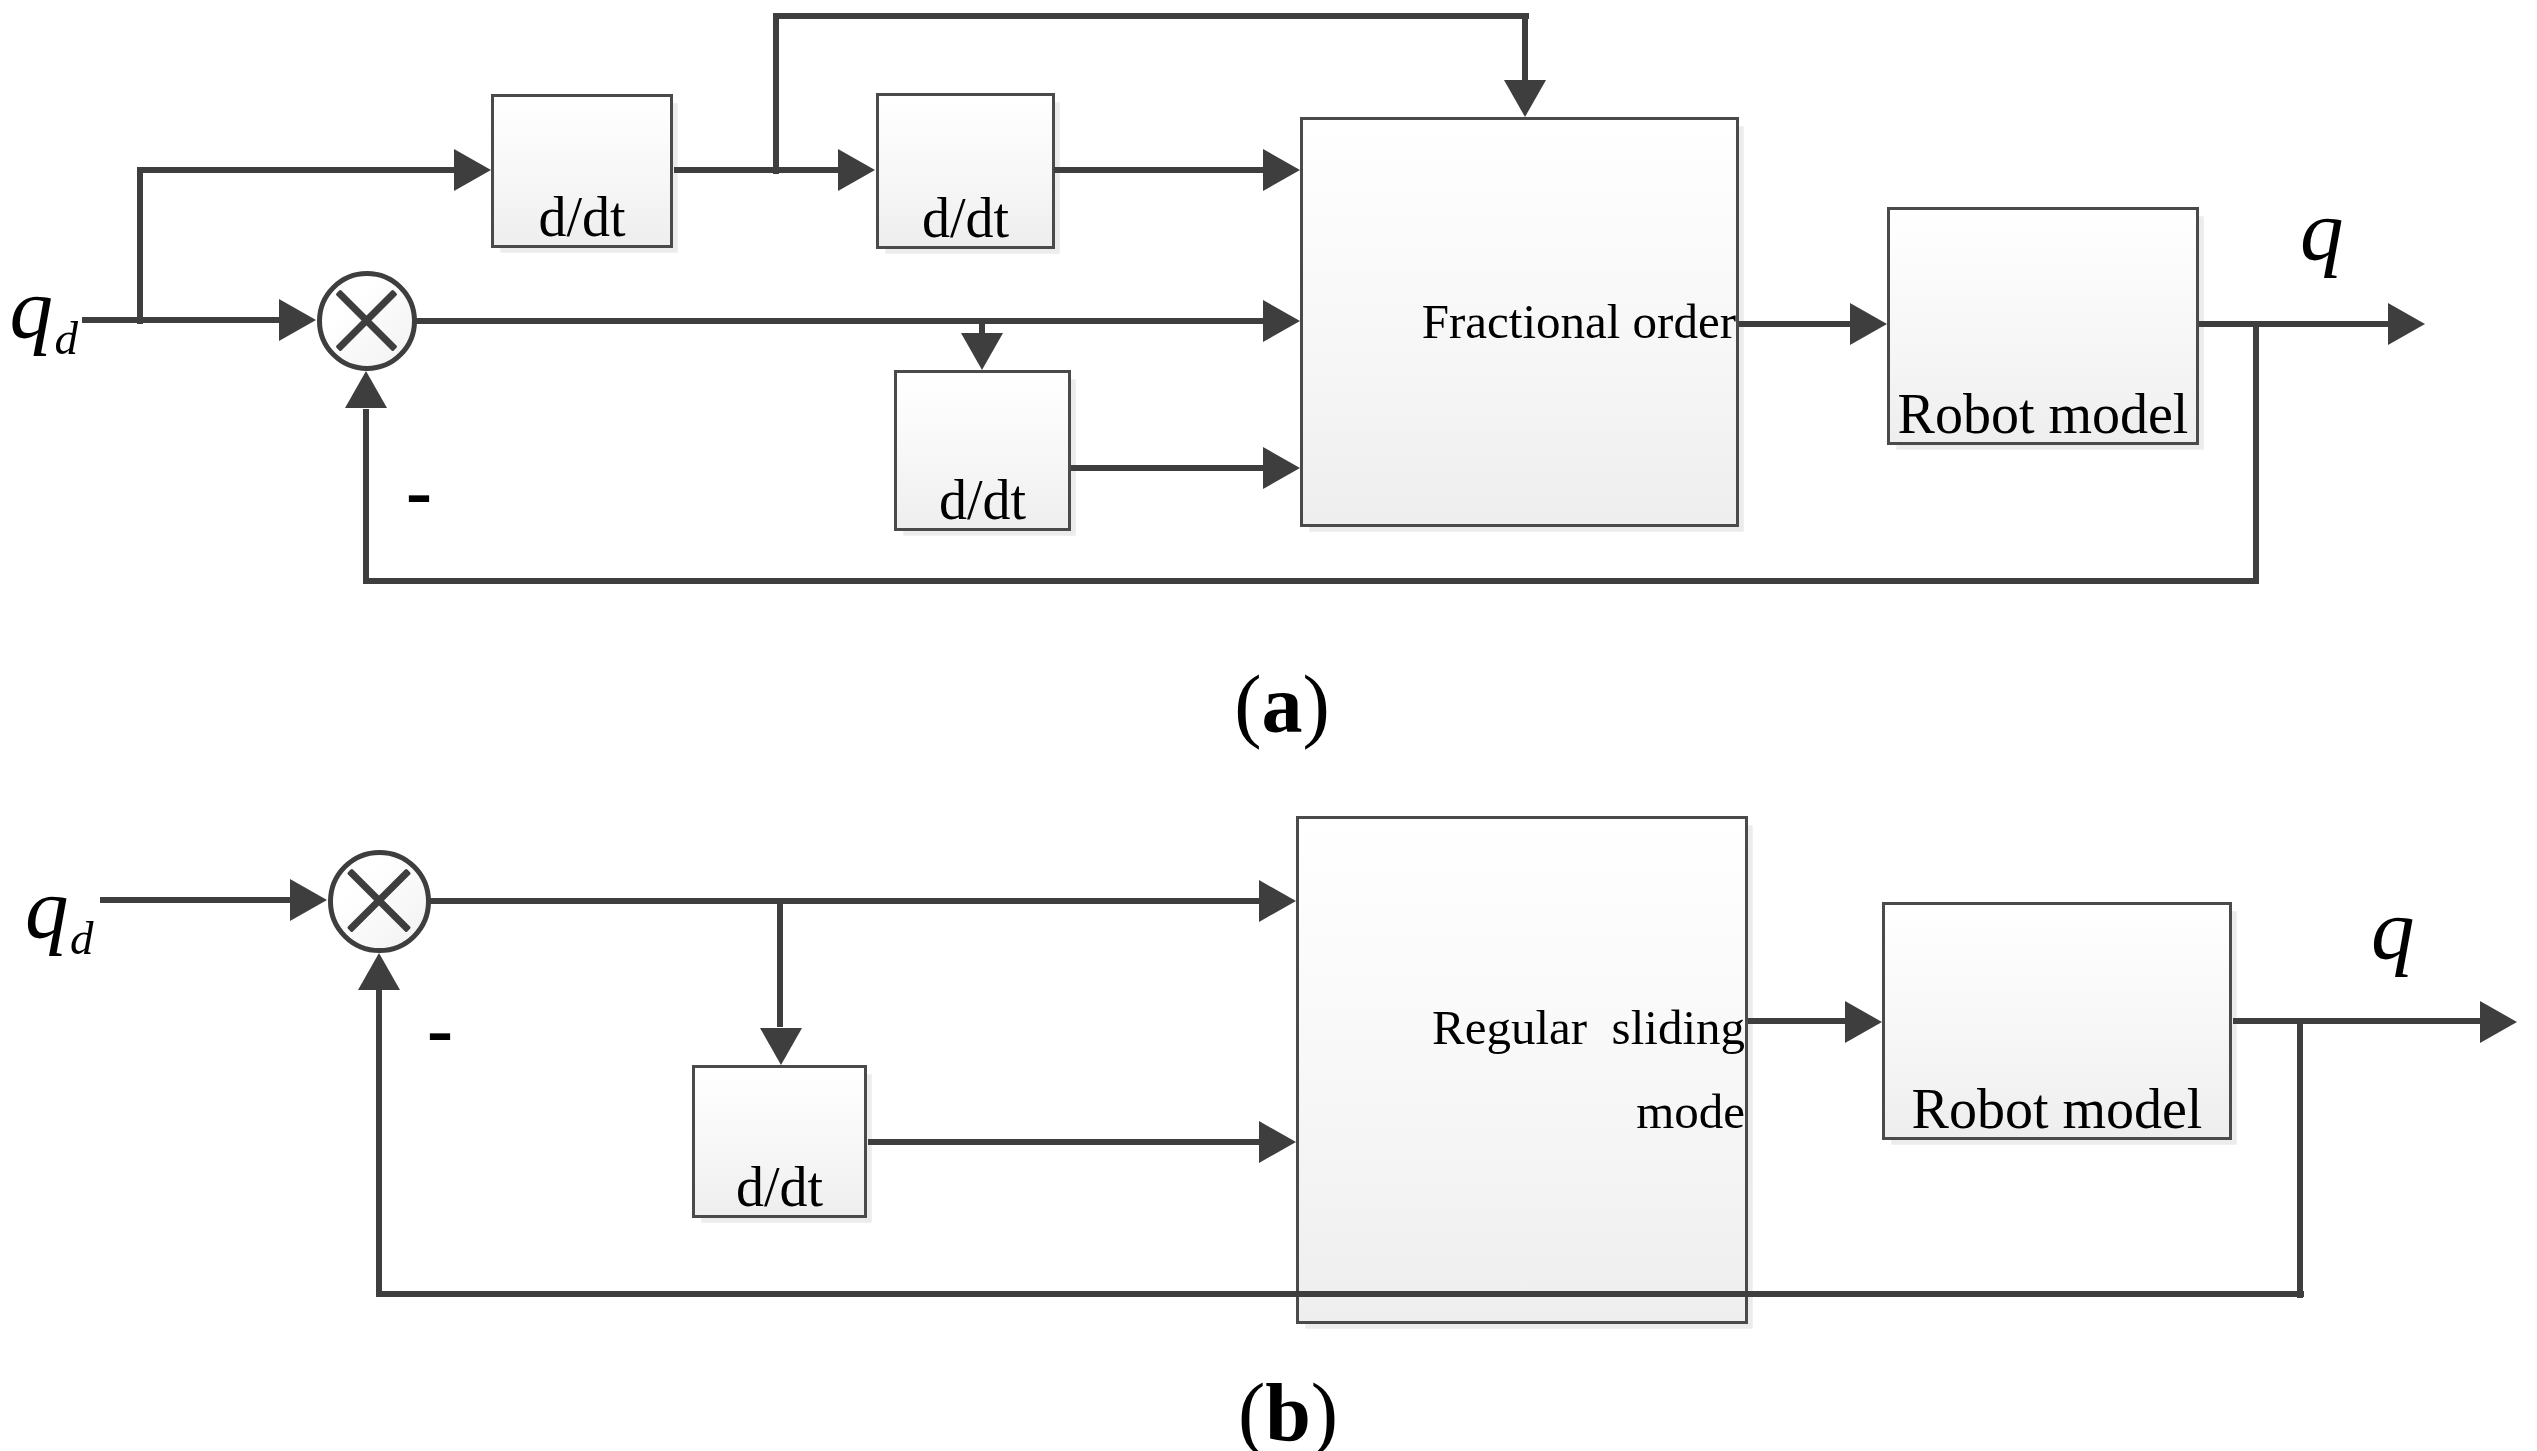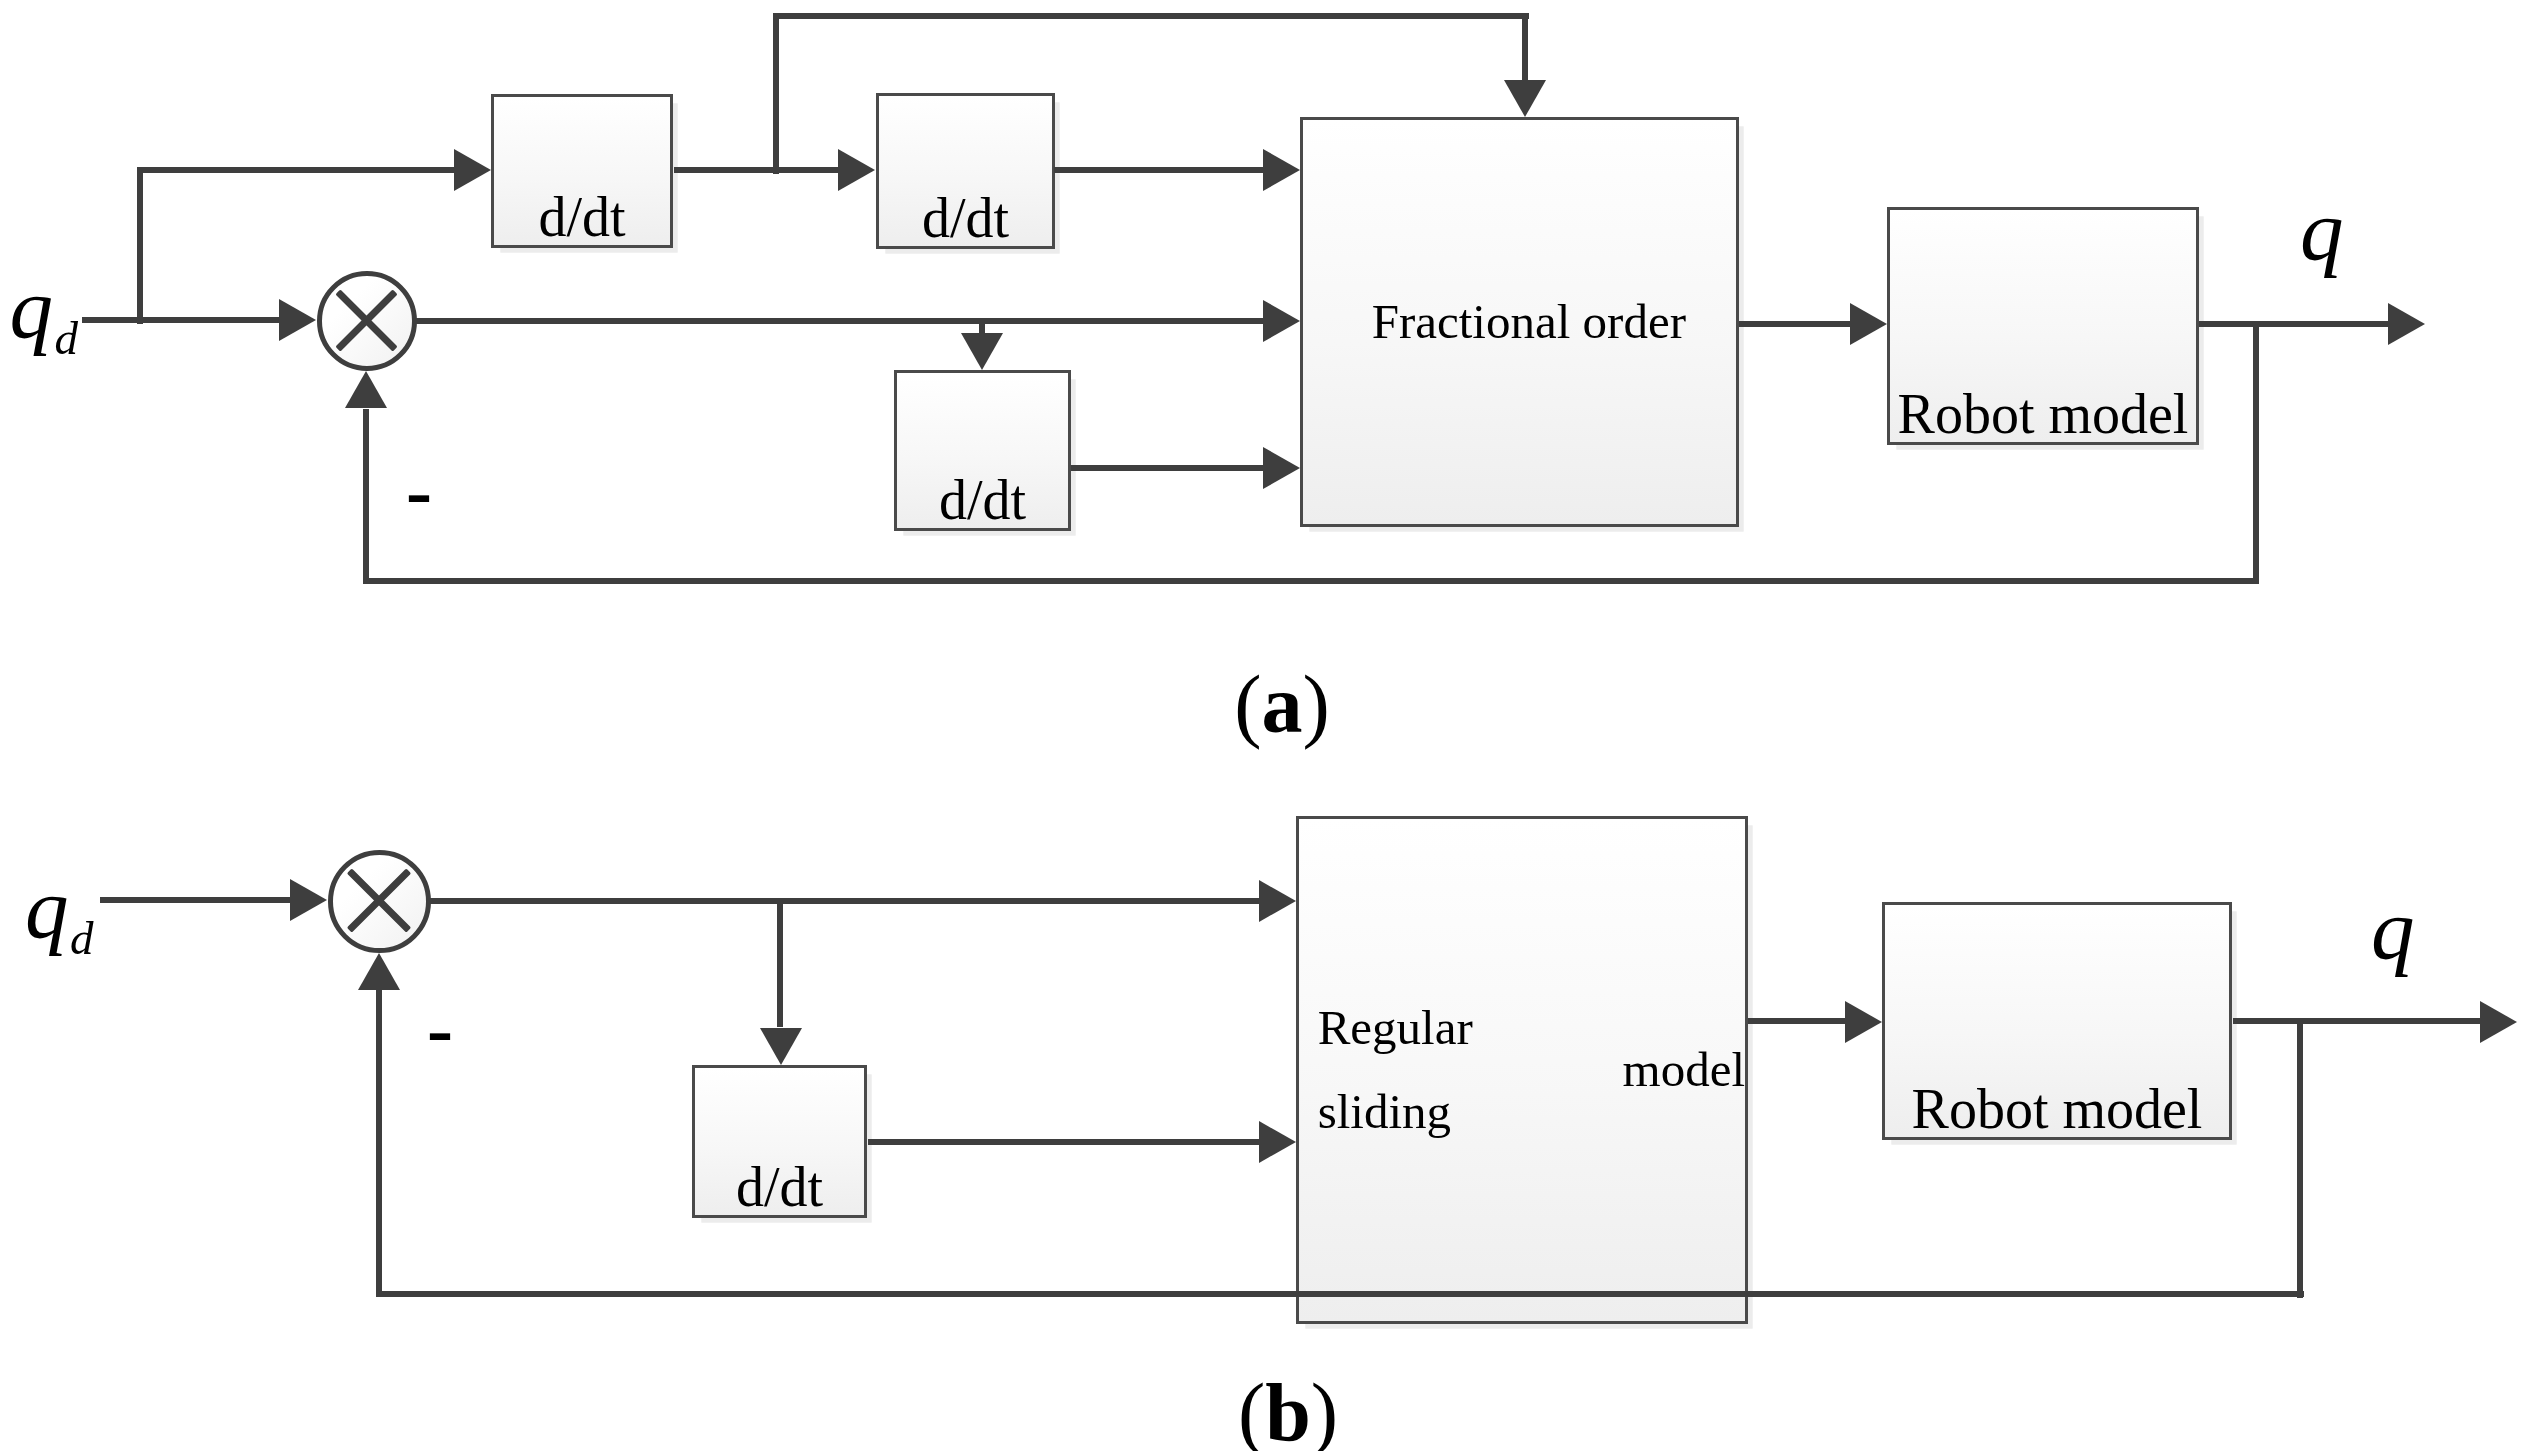--- a/index.html
+++ b/index.html
@@ -14,21 +14,21 @@
       border-bottom:21px solid transparent;border-left:37px solid var(--line);}
   .ad{position:absolute;width:0;height:0;border-left:21px solid transparent;
       border-right:21px solid transparent;border-top:37px solid var(--line);}
   .au{position:absolute;width:0;height:0;border-left:21px solid transparent;
       border-right:21px solid transparent;border-bottom:37px solid var(--line);}
   .box{position:absolute;box-sizing:border-box;border:3.9px solid var(--box-border);
       background:linear-gradient(180deg,var(--fill-top) 0%,#f7f7f7 55%,var(--fill-bottom) 100%);
       box-shadow:7px 7px 0 -2.3px var(--shadow);
       display:flex;align-items:flex-end;justify-content:center;
       font-size:56px;line-height:1;color:var(--text);}
-  .bigbox{flex-direction:row;align-items:center;justify-content:center;
+  .bigbox{flex-direction:column;align-items:flex-end;justify-content:center;
       padding-left:18.7px;font-size:49px;line-height:84px;white-space:pre-wrap;}
   .sum{position:absolute;box-sizing:border-box;border-radius:50%;border:5.5px solid var(--line);
       background:linear-gradient(135deg,#ffffff 30%,#f1f1f1 100%);}
   .xbar{position:absolute;background:var(--line);height:7px;border-radius:1.6px;}
   .io-label{position:absolute;font-style:italic;font-size:87px;line-height:87px;color:var(--text);}
   .io-sub{font-size:47px;position:relative;top:17px;margin-left:1.6px;}
   .minus{position:absolute;font-weight:bold;font-size:78px;line-height:78px;color:var(--text);}
   .caption{position:absolute;width:156px;text-align:center;font-size:82px;line-height:82px;color:var(--text);}
   .cap-letter{font-weight:bold;}
 </style>
@@ -136,21 +136,21 @@
     <div class="ad" style="left:760px;top:1028px;"></div>
 
     <div class="box" style="left:692px;top:1065px;width:175px;height:153px;">
       <span>d/dt</span>
     </div>
     <div class="ln" style="left:868px;top:1139px;width:394px;height:6.2px;"></div>
     <div class="ar" style="left:1259px;top:1121px;"></div>
 
     <div class="box bigbox" style="left:1296px;top:816px;width:452px;height:508px;">
       <span>Regular  sliding</span>
-      <span>model</span>
+      <span>mode</span>
     </div>
 
     <div class="ln" style="left:1748px;top:1018px;width:100px;height:6.2px;"></div>
     <div class="ar" style="left:1845px;top:1001px;"></div>
 
     <div class="box" style="left:1882px;top:902px;width:350px;height:238px;">
       <span>Robot model</span>
     </div>
 
     <div class="ln" style="left:2233px;top:1018px;width:250px;height:6.2px;"></div>

